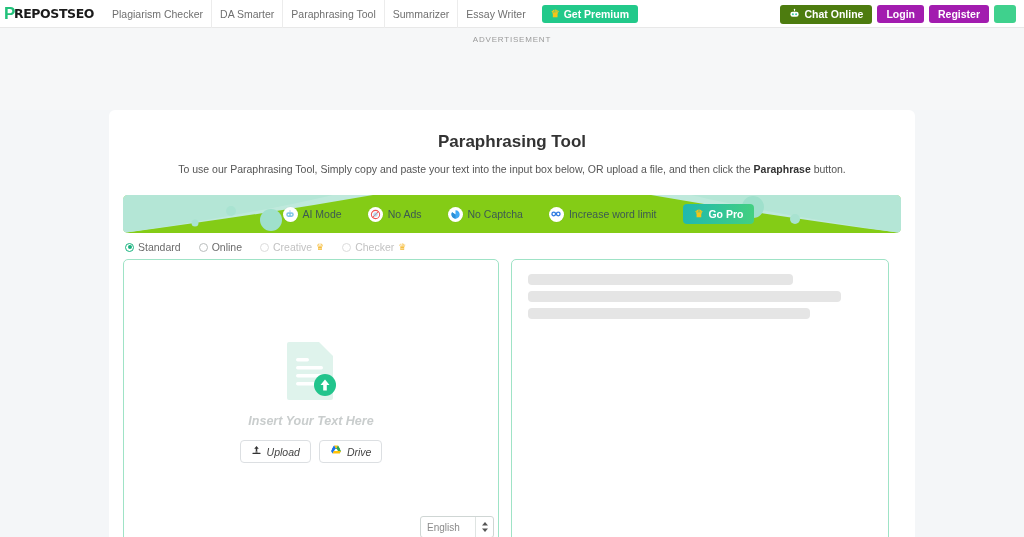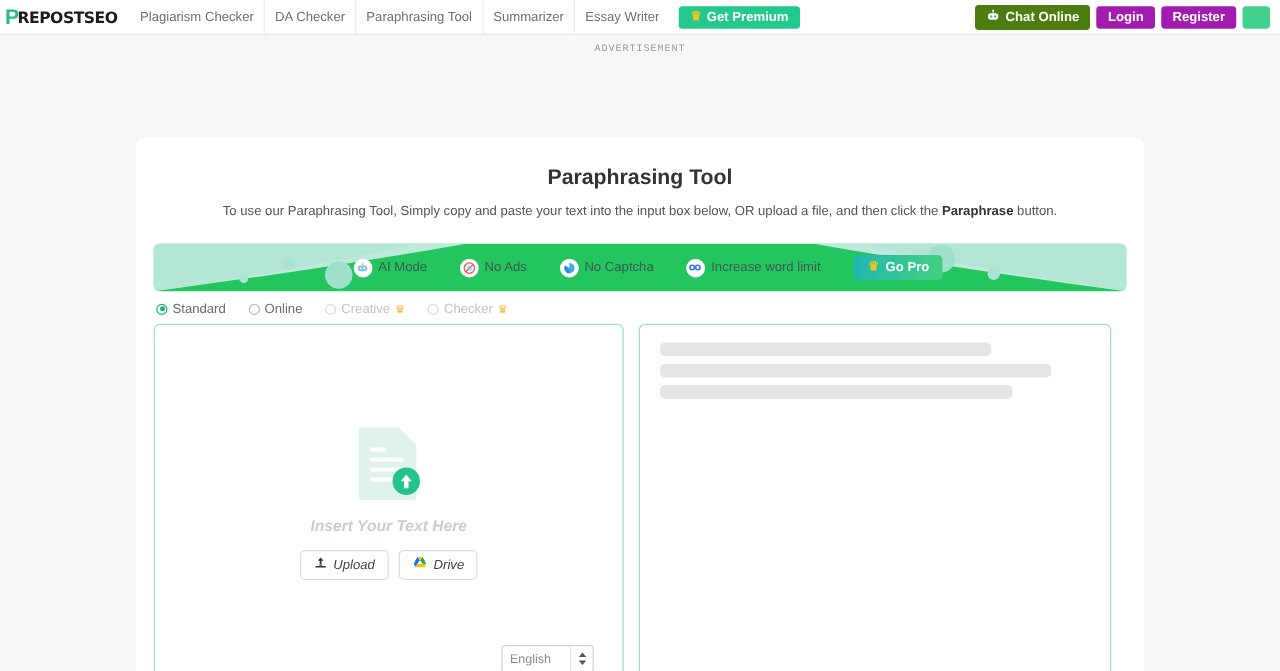--- a/index.html
+++ b/index.html
@@ -70,21 +70,21 @@
 
   
   .ad-zone {
     background: #f6f7f8;
     height: 82px;
     padding-top: 7px;
     text-align: center;
   }
   .ad-label {
     font-size: 8px; color: #9a9a9a; letter-spacing: 0.8px;
-    font-family: Liberation Mono, monospace;
+    font-family: Liberation Sans, sans-serif;
   }
 
   
   .page {
     background: #f4f6f8;
     height: 427px;
     padding-top: 0;
   }
   .card {
     width: 806px;
@@ -105,21 +105,21 @@
     margin-bottom: 20px;
   }
   .card-sub b { font-weight: bold; color: #333; }
 
   
   .feature-bar {
     position: relative;
     margin: 0 14px;
     height: 38px;
     border-radius: 5px;
-    background: #22c55e;
+    background: #84cc16;
     overflow: hidden;
     display: flex; align-items: center; justify-content: center;
     gap: 0;
   }
   .fb-deco { position: absolute; top: 0; left: 0; width: 100%; height: 100%; }
   .feat {
     position: relative; z-index: 2;
     display: flex; align-items: center; gap: 5px;
     font-size: 10.5px; color: #3d5a52;
     margin: 0 13px;
@@ -194,21 +194,21 @@
     margin-bottom: 12px;
   }
   .dz-buttons { display: flex; gap: 8px; }
   .dz-btn {
     border: 1px solid #dcdfe2; border-radius: 4px;
     background: #fff; color: #444; font-size: 10.5px;
     padding: 4px 10px; display: flex; align-items: center; gap: 5px;
     cursor: pointer;
   }
 
-  .lang-wrap { position: absolute; right: 23px; bottom: 10px; }
+  .lang-wrap { position: absolute; right: 4px; bottom: 10px; }
   .lang-select {
     width: 74px; height: 22px;
     border: 1px solid #cfd6d4; border-radius: 3px;
     background: #fff;
     display: flex; align-items: center;
     font-size: 10px; color: #8b8b8b;
     padding-left: 6px;
     cursor: pointer;
   }
   .lang-sep {
@@ -228,21 +228,21 @@
 
 <div class="header">
 
   <div class="logo">
     <span class="logo-p">P</span>
       <span class="logo-text">REPOSTSEO</span>
   </div>
 
   <div class="nav">
     <div class="nav-item">Plagiarism Checker</div>
-    <div class="nav-item">DA Checker</div>
+    <div class="nav-item">DA Smarter</div>
     <div class="nav-item">Paraphrasing Tool</div>
     <div class="nav-item">Summarizer</div>
     <div class="nav-item">Essay Writer</div>
   </div>
 
   <div class="btn-premium">
     <span class="crown">♛</span>
     <span>Get Premium</span>
   </div>
 

